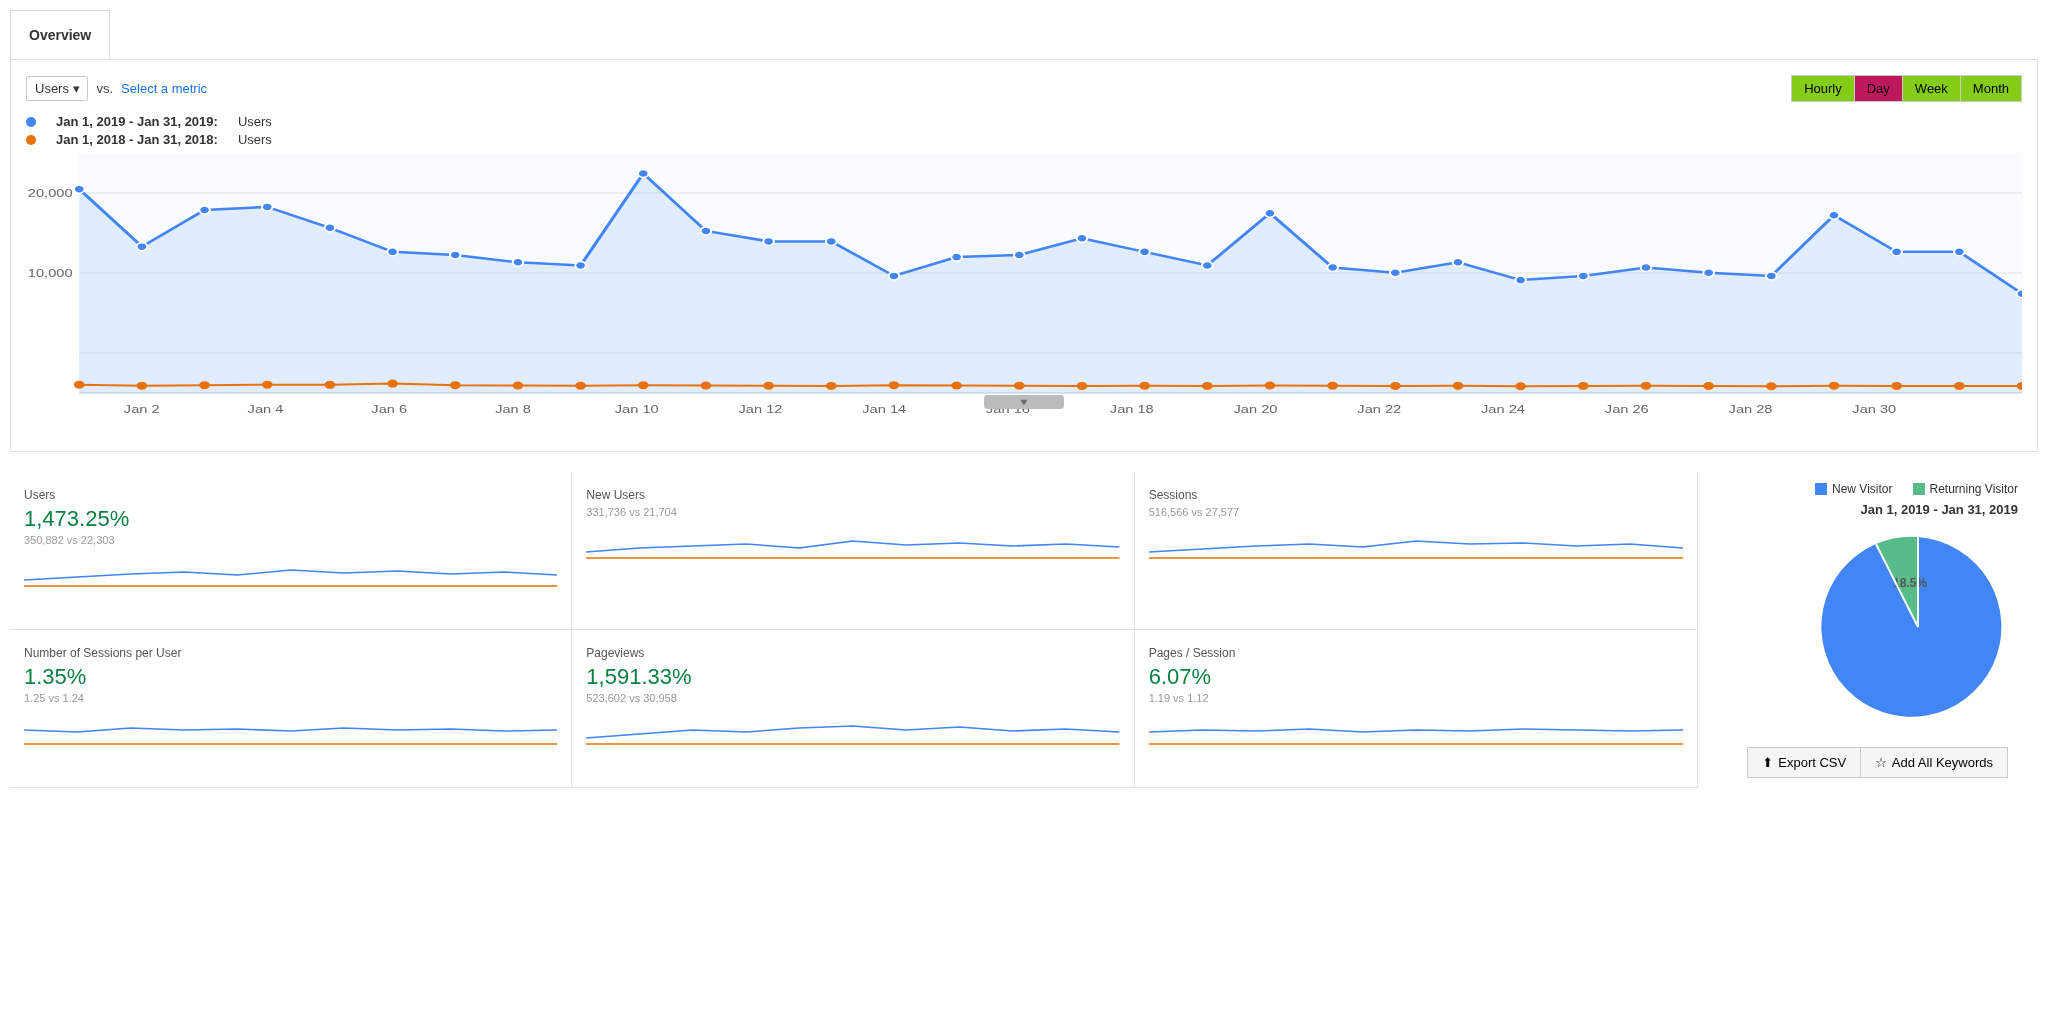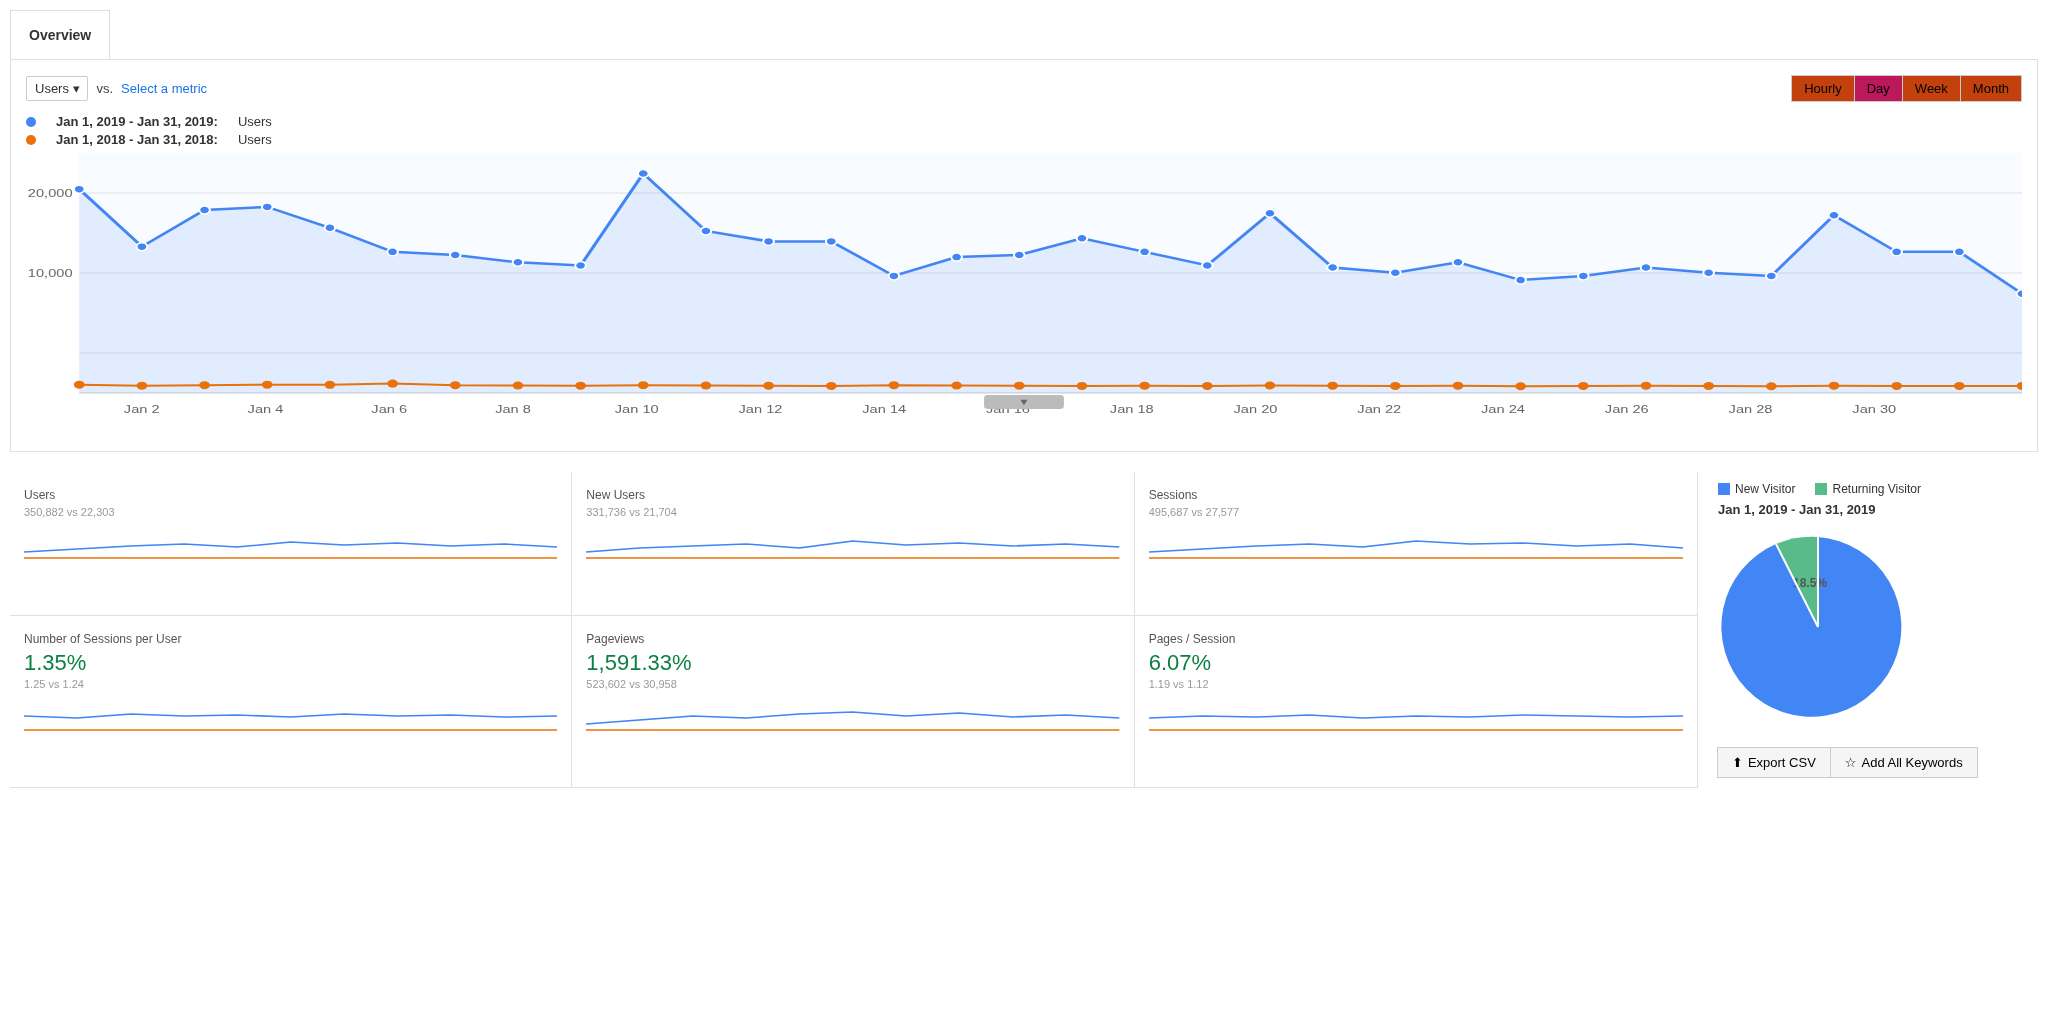--- a/index.html
+++ b/index.html
@@ -52,21 +52,21 @@
     }
 
     .vs-label { color: #404040; font-size: 13px; }
 
     .select-metric-link { color: #1a73e8; font-size: 13px; cursor: pointer; text-decoration: none; }
 
     .time-buttons { display: flex; gap: 0; }
     .time-btn {
       padding: 5px 12px;
       border: 1px solid #ccc;
-      background: #c2410c;
+      background: #84cc16;
       font-size: 13px;
       cursor: pointer;
       margin-left: -1px;
     }
     .time-btn.active {
       background: #be185d;
       font-weight: normal;
     }
 
     
@@ -105,21 +105,21 @@
     .stat-compare { font-size: 11px; color: #999; margin-bottom: 6px; }
 
     .mini-chart { width: 100%; height: 35px; }
 
     
     .pie-section {
       width: 340px;
       padding: 10px 20px;
       display: flex;
       flex-direction: column;
-      align-items: flex-start;
+      align-items: flex-end;
     }
 
     .pie-legend { display: flex; gap: 20px; margin-bottom: 6px; font-size: 12px; align-items: center; }
     .pie-legend-item { display: flex; align-items: center; gap: 5px; }
     .pie-legend-dot { width: 12px; height: 12px; display: inline-block; }
 
     .pie-date { font-weight: bold; font-size: 13px; margin-bottom: 10px; }
 
     .pie-container { position: relative; width: 200px; height: 200px; }
 
@@ -292,39 +292,40 @@
     </div>
   </div>
 
   
   <div class="stats-section">
 
     <div class="stats-grid">
 
       <div class="stat-card">
         <div class="stat-label">Users</div>
+        <div class="stat-value">1,473.25%</div>
         <div class="stat-compare">350,882 vs 22,303</div>
         <svg class="mini-chart" viewBox="0 0 200 35" preserveAspectRatio="none">
           <polyline points="0,28 20,25 40,22 60,20 80,23 100,18 120,21 140,19 160,22 180,20 200,23" fill="none" stroke="#4285f4" stroke-width="1.5"></polyline>
           <line x1="0" y1="34" x2="200" y2="34" stroke="#e8710a" stroke-width="1.5"></line>
         </svg>
       </div>
 
       <div class="stat-card">
         <div class="stat-label">New Users</div>
         <div class="stat-compare">331,736 vs 21,704</div>
         <svg class="mini-chart" viewBox="0 0 200 35" preserveAspectRatio="none">
           <polyline points="0,28 20,24 40,22 60,20 80,24 100,17 120,21 140,19 160,22 180,20 200,23" fill="none" stroke="#4285f4" stroke-width="1.5"></polyline>
           <line x1="0" y1="34" x2="200" y2="34" stroke="#e8710a" stroke-width="1.5"></line>
         </svg>
       </div>
 
       <div class="stat-card">
         <div class="stat-label">Sessions</div>
-        <div class="stat-compare">495,687 vs 27,577</div>
+        <div class="stat-compare">516,566 vs 27,577</div>
         <svg class="mini-chart" viewBox="0 0 200 35" preserveAspectRatio="none">
           <polyline points="0,28 20,25 40,22 60,20 80,23 100,17 120,20 140,19 160,22 180,20 200,24" fill="none" stroke="#4285f4" stroke-width="1.5"></polyline>
           <line x1="0" y1="34" x2="200" y2="34" stroke="#e8710a" stroke-width="1.5"></line>
         </svg>
       </div>
 
       <div class="stat-card">
         <div class="stat-label">Number of Sessions per User</div>
         <div class="stat-value">1.35%</div>
         <div class="stat-compare">1.25 vs 1.24</div>

